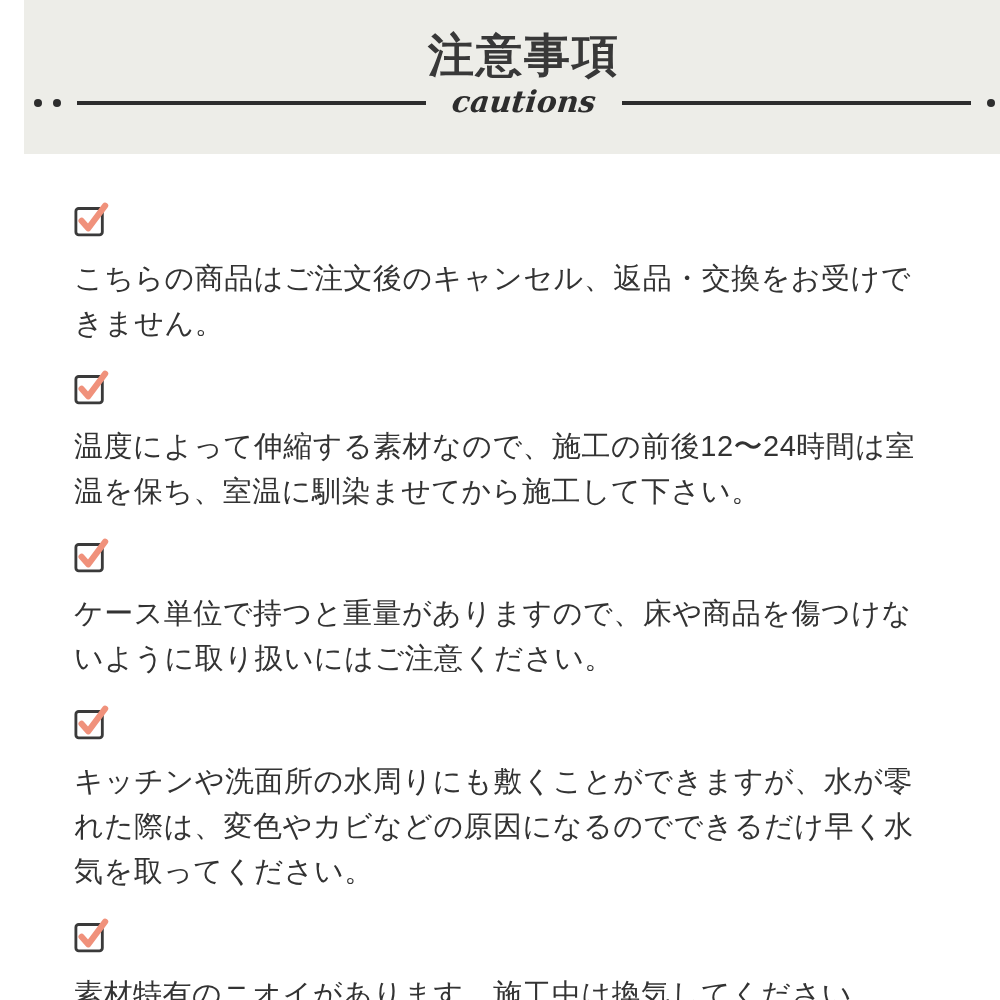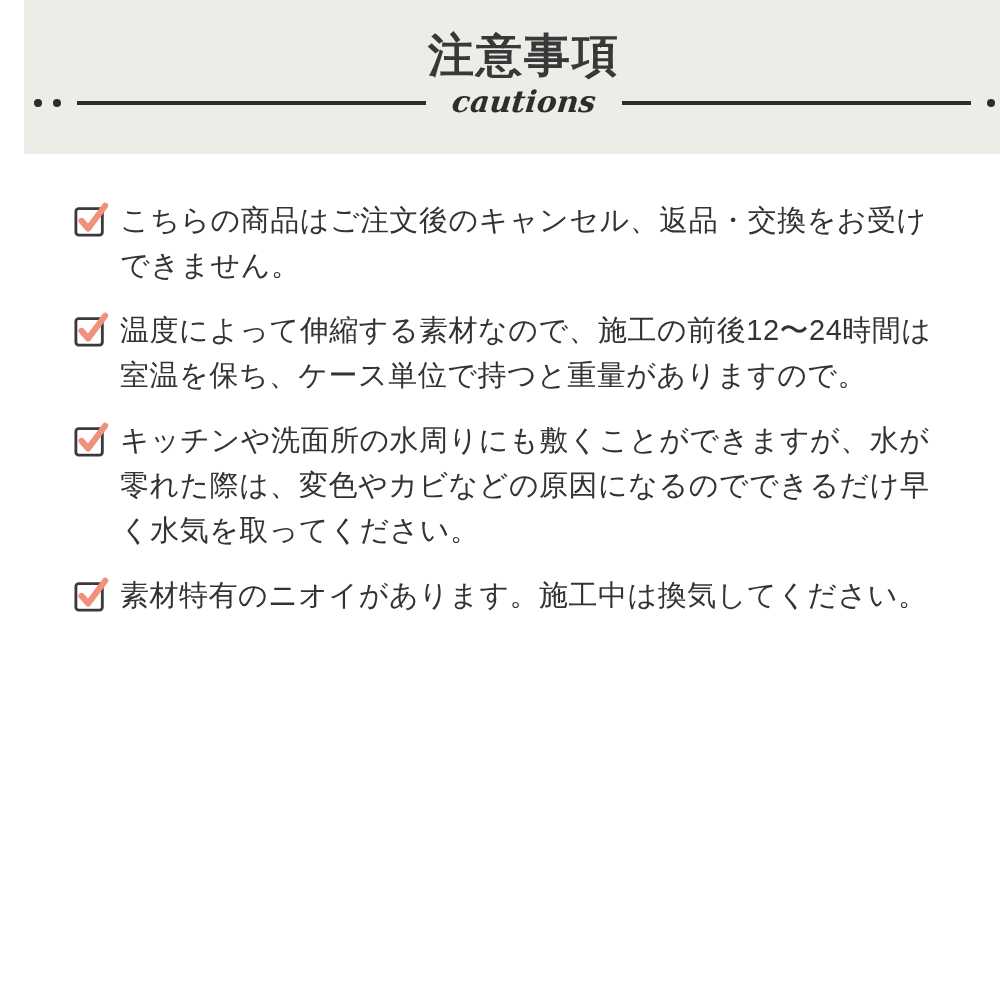--- a/index.html
+++ b/index.html
@@ -67,22 +67,23 @@
     color: var(--divider);
     transform: skewX(-6deg);
     padding-bottom: 4px;
   }
   .cautions-list {
     padding: 44px 64px 0 74px;
   }
   .caution-item {
     display: flex;
     align-items: flex-start;
-    gap: 12px;
+    gap: 18px;
     margin-bottom: 20px;
+    flex-direction: column;
   }
   .checkbox-icon {
     flex: 0 0 34px;
     width: 34px;
     height: 38px;
     margin-top: 2px;
     overflow: visible;
   }
   .checkbox-box {
     fill: #ffffff;
@@ -129,25 +130,32 @@
       <polyline class="checkbox-check" points="8,22 15,30 33,6"></polyline>
     </svg>
     <p class="caution-text">こちらの商品はご注文後のキャンセル、返品・交換をお受けできません。</p>
   </div>
 
   <div class="caution-item">
     <svg class="checkbox-icon" viewBox="0 0 36 40" aria-hidden="true">
       <rect class="checkbox-box" x="2" y="9" width="28" height="28" rx="3"></rect>
       <polyline class="checkbox-check" points="8,22 15,30 33,6"></polyline>
     </svg>
-    <p class="caution-text">温度によって伸縮する素材なので、施工の前後12〜24時間は室温を保ち、ケース単位で持つと重量がありますので。</p>
+    <p class="caution-text">温度によって伸縮する素材なので、施工の前後12〜24時間は室温を保ち、室温に馴染ませてから施工して下さい。</p>
   </div>
 
 
 
+  <div class="caution-item">
+    <svg class="checkbox-icon" viewBox="0 0 36 40" aria-hidden="true">
+      <rect class="checkbox-box" x="2" y="9" width="28" height="28" rx="3"></rect>
+      <polyline class="checkbox-check" points="8,22 15,30 33,6"></polyline>
+    </svg>
+    <p class="caution-text">ケース単位で持つと重量がありますので、床や商品を傷つけないように取り扱いにはご注意ください。</p>
+  </div>
 
   <div class="caution-item">
     <svg class="checkbox-icon" viewBox="0 0 36 40" aria-hidden="true">
       <rect class="checkbox-box" x="2" y="9" width="28" height="28" rx="3"></rect>
       <polyline class="checkbox-check" points="8,22 15,30 33,6"></polyline>
     </svg>
     <p class="caution-text">キッチンや洗面所の水周りにも敷くことができますが、水が零れた際は、変色やカビなどの原因になるのでできるだけ早く水気を取ってください。</p>
   </div>
 
   <div class="caution-item">

